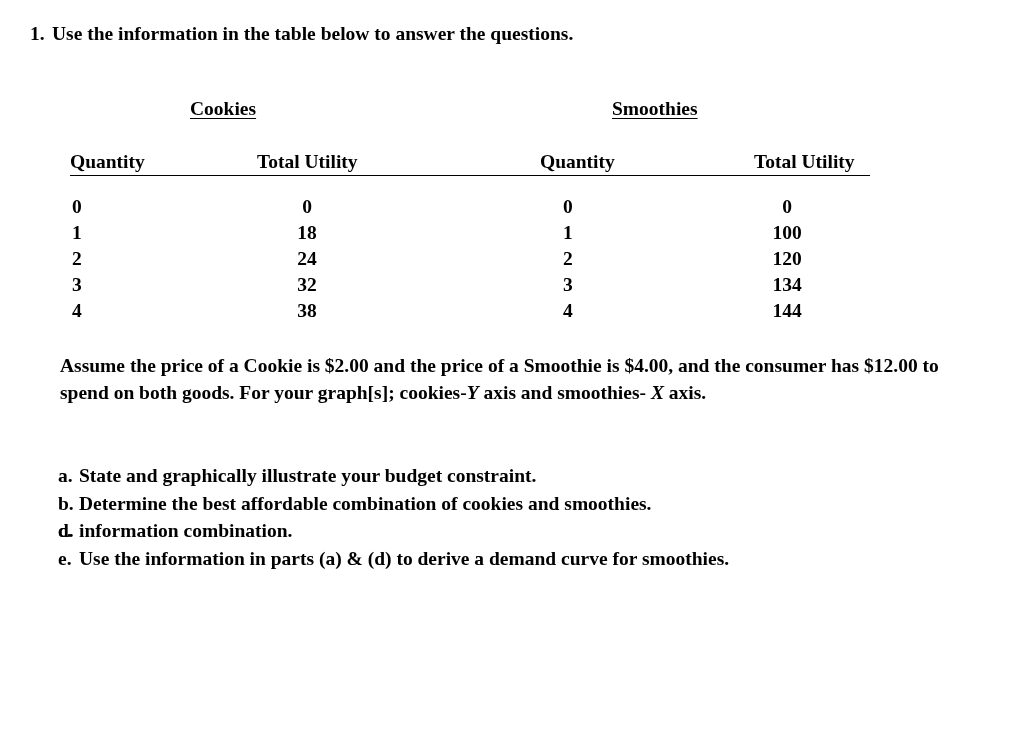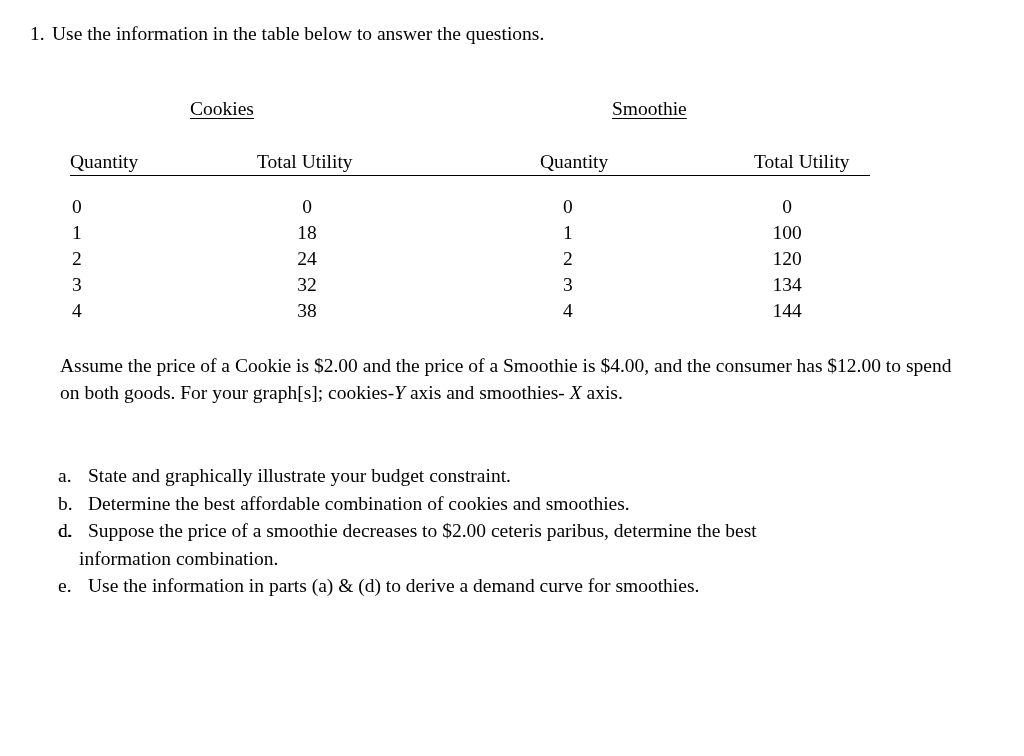--- a/index.html
+++ b/index.html
@@ -12,20 +12,21 @@
     height: 756px;
     position: relative;
     font-family: "Liberation Serif", "DejaVu Serif", serif;
     color: #000000;
     overflow: hidden;
   }
 
   .page {
     position: absolute;
     inset: 0;
+    font-weight: bold;
   }
 
   
   .question-line {
     position: absolute;
     left: 30px;
     top: 22px;
     font-size: 19.5px;
     line-height: 24px;
     white-space: nowrap;
@@ -135,41 +136,40 @@
     position: relative;
     padding-left: 21px;
   }
   .list-item .marker {
     position: absolute;
     left: 0;
     top: 0;
   }
   .list-item .body {
     display: block;
-    margin-left: 9px;
   }
   .list-item .cont {
     display: block;
     padding-left: 0px;
   }
 </style>
 </head>
 <body>
 
 <div class="page">
 
   <div class="question-line">
     <span class="question-num">1.</span><span>Use the information in the table below to answer the questions.</span>
   </div>
 
   <div class="table-block">
 
     <div class="group-head-row">
       <span class="group-head cookies">Cookies</span>
-      <span class="group-head smoothies">Smoothie</span>
+      <span class="group-head smoothies">Smoothies</span>
     </div>
 
     <div class="col-head-row">
       <span class="col-head q1">Quantity</span>
       <span class="col-head u1">Total Utility</span>
       <span class="col-head q2">Quantity</span>
       <span class="col-head u2">Total Utility</span>
       <span class="head-rule"></span>
     </div>
 
@@ -220,21 +220,20 @@
       <span class="marker">b.</span>
       <span class="body">Determine the best affordable combination of cookies and smoothies.</span>
     </div>
 
     <div class="list-item">
       <span class="marker">c.</span>
     </div>
 
     <div class="list-item">
       <span class="marker">d.</span>
-      <span class="body">Suppose the price of a smoothie decreases to $2.00 ceteris paribus, determine the best</span>
       <span class="cont">information combination.</span>
     </div>
 
     <div class="list-item">
       <span class="marker">e.</span>
       <span class="body">Use the information in parts (a) &amp; (d) to derive a demand curve for smoothies.</span>
     </div>
 
   </div>
 

